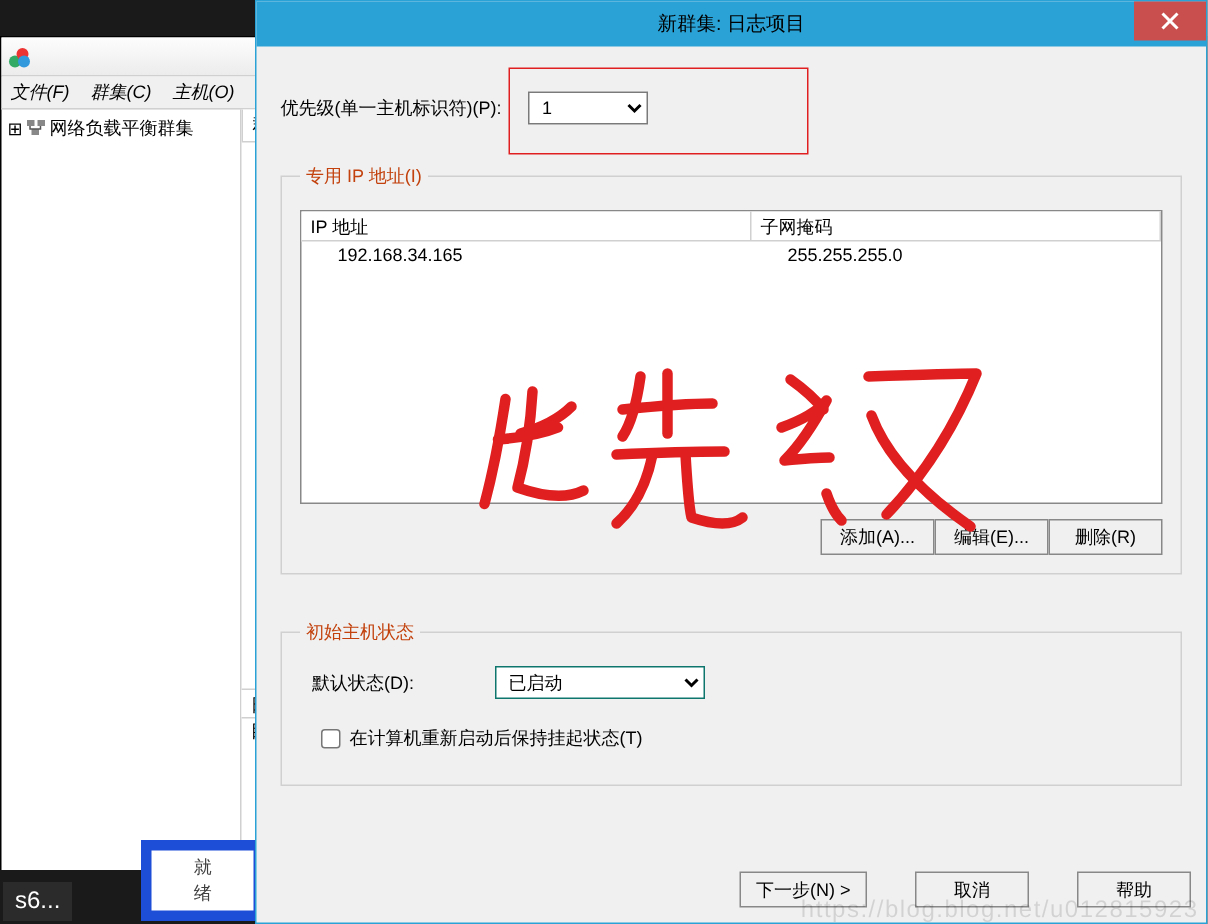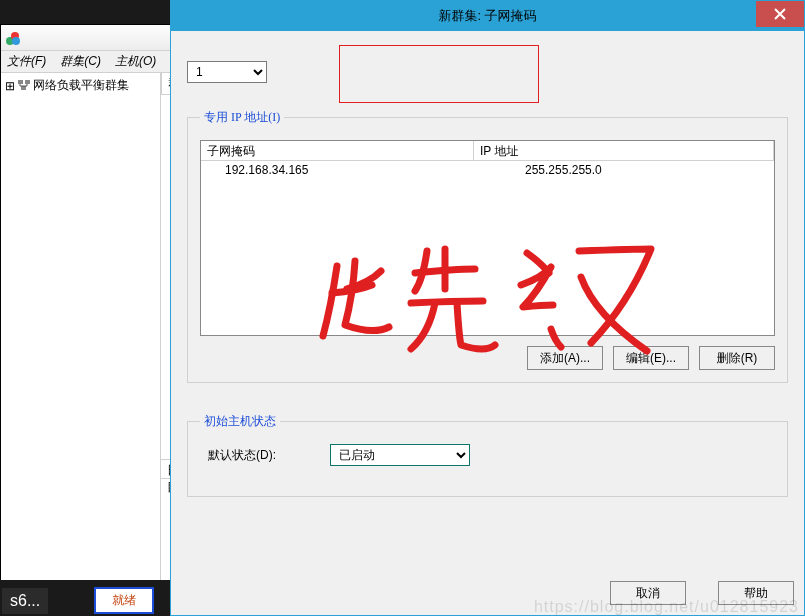--- a/index.html
+++ b/index.html
@@ -29,43 +29,43 @@
 .titlebar-title { color:#000; font-size:13px; }
 .close-btn { position:absolute; right:0; top:0; width:48px; height:26px; background:#c94f4f; color:#fff; display:flex; align-items:center; justify-content:center; font-size:14px; }
 .close-btn svg { width:12px; height:12px; }
 .dialog-body { padding: 30px 16px 10px 16px; position:relative; height: calc(100% - 30px); }
 
 .row-priority { display:flex; align-items:center; gap:18px; margin-bottom: 26px; }
 .priority-select { width: 80px; height: 22px; border:1px solid #7a7a7a; background:#fff; padding:0 4px; }
 .red-box { position:absolute; border:1px solid #e02020; top: 14px; left: 168px; width: 200px; height: 58px; pointer-events:none; }
 
 fieldset { border:1px solid #d0d0d0; padding: 14px 12px 12px 12px; margin-bottom: 30px; }
-legend { padding: 0 4px; color:#1d4ed8;font-family:Liberation Serif, serif; }
+legend { padding: 0 4px; color:#c2410c; }
 .ip-table { width:100%; border:1px solid #888; background:#fff; height: 196px; position:relative; }
 .ip-table-head { display:flex; height:20px; background:#fff; border-bottom:1px solid #d0d0d0; }
 .ip-table-head .th { padding:2px 6px; border-right:1px solid #d0d0d0; }
 .th1 { width: 300px; } .th2 { flex:1; }
 .ip-row { display:flex; height:20px; }
 .ip-row .td { padding:2px 24px; } .td1{width:300px;} .td2{flex:1;}
 
-.btn-row { display:flex; justify-content:flex-end; gap:10px; margin-top:10px; }
+.btn-row { display:flex; justify-content:flex-end; gap:0; margin-top:10px; }
 .btn { min-width: 76px; height: 24px; background:#f0f0f0; border:1px solid #888; padding:0 10px; cursor:pointer; }
 
 .state-row { display:flex; align-items:center; gap: 54px; margin-bottom: 18px; }
 .state-select { width: 140px; height: 22px; border:1px solid #0f766e; background:#fff; padding:0 4px; }
 .chk-row { display:flex; align-items:center; gap:6px; margin-left:14px; margin-bottom:10px;}
 .chk { width:13px; height:13px; }
 
 .wizard-btns { position:absolute; bottom: 10px; left:0; right:0; display:flex; justify-content:flex-end; gap:6px; padding-right:10px; }
 .wizard-btns .gap { width: 20px; }
 
 
 .taskbar { position:absolute; bottom:0; left:0; width:170px; height:36px; background:#1a1a1a; display:flex; align-items:flex-end; }
 .taskbar .item { background:#2b2b2b; color:#fff; padding:4px 8px; margin:2px; font-size:16px;}
-.taskbar .ready { background:#fff; color:#c2410c; border:2px solid #1d4ed8; padding:3px 16px; margin:2px 2px 2px 44px;}
+.taskbar .ready { background:#fff; color:#404040; border:7px solid #1d4ed8; padding:3px 28px; margin:2px 2px 2px 44px;}
 
 
 .handwriting { position:absolute; pointer-events:none; top: 90px; left: 106px; width: 430px; height: 200px; }
 
 
 .watermark { position:absolute; right:6px; bottom:0; color: rgba(0,0,0,0.12); font-size:16px; letter-spacing:1px; pointer-events:none;}
 </style>
 </head>
 <body>
 
@@ -117,42 +117,43 @@
   </div>
 </div>
 
 <div class="taskbar">
   <div class="item">s6...</div>
   <div class="ready">就绪</div>
 </div>
 
 <div class="dialog">
   <div class="titlebar">
-    <span class="titlebar-title">新群集: 子网掩码</span>
+    <span class="titlebar-title">新群集: 日志项目</span>
     <div class="close-btn">
       <svg viewBox="0 0 12 12">
           <path d="M1 1 L11 11 M11 1 L1 11" stroke="#fff" stroke-width="2"></path>
         </svg>
     </div>
   </div>
   <div class="dialog-body">
     <div class="red-box"></div>
 
     <div class="row-priority">
+      <span>优先级(单一主机标识符)(P):</span>
       <select class="priority-select">
         <option>1</option>
       </select>
     </div>
 
     <fieldset>
       <legend>专用 IP 地址(I)</legend>
       <div class="ip-table">
         <div class="ip-table-head">
+          <div class="th th1">IP 地址</div>
           <div class="th th2">子网掩码</div>
-          <div class="th th1">IP 地址</div>
         </div>
         <div class="ip-row">
           <div class="td td1">192.168.34.165</div>
           <div class="td td2">255.255.255.0</div>
         </div>
 
         <svg class="handwriting" viewBox="0 0 430 200">
           <g stroke="#e02020" stroke-width="7" fill="none" stroke-linecap="round" stroke-linejoin="round">
 
             <path d="M30 35 q-6 40 -14 70"></path>
@@ -183,23 +184,28 @@
     </fieldset>
 
     <fieldset>
       <legend>初始主机状态</legend>
       <div class="state-row">
         <span style="margin-left:8px;">默认状态(D):</span>
         <select class="state-select">
           <option>已启动</option>
         </select>
       </div>
+      <div class="chk-row">
+        <input type="checkbox" class="chk" style="">
+        <span>在计算机重新启动后保持挂起状态(T)</span>
+      </div>
     </fieldset>
 
     <div class="wizard-btns">
+      <button class="btn">下一步(N) &gt;</button>
       <span class="gap"></span>
       <button class="btn">取消</button>
       <span class="gap"></span>
       <button class="btn">帮助</button>
     </div>
   </div>
 </div>
 
 <div class="watermark">https://blog.blog.net/u012815923</div>
 

